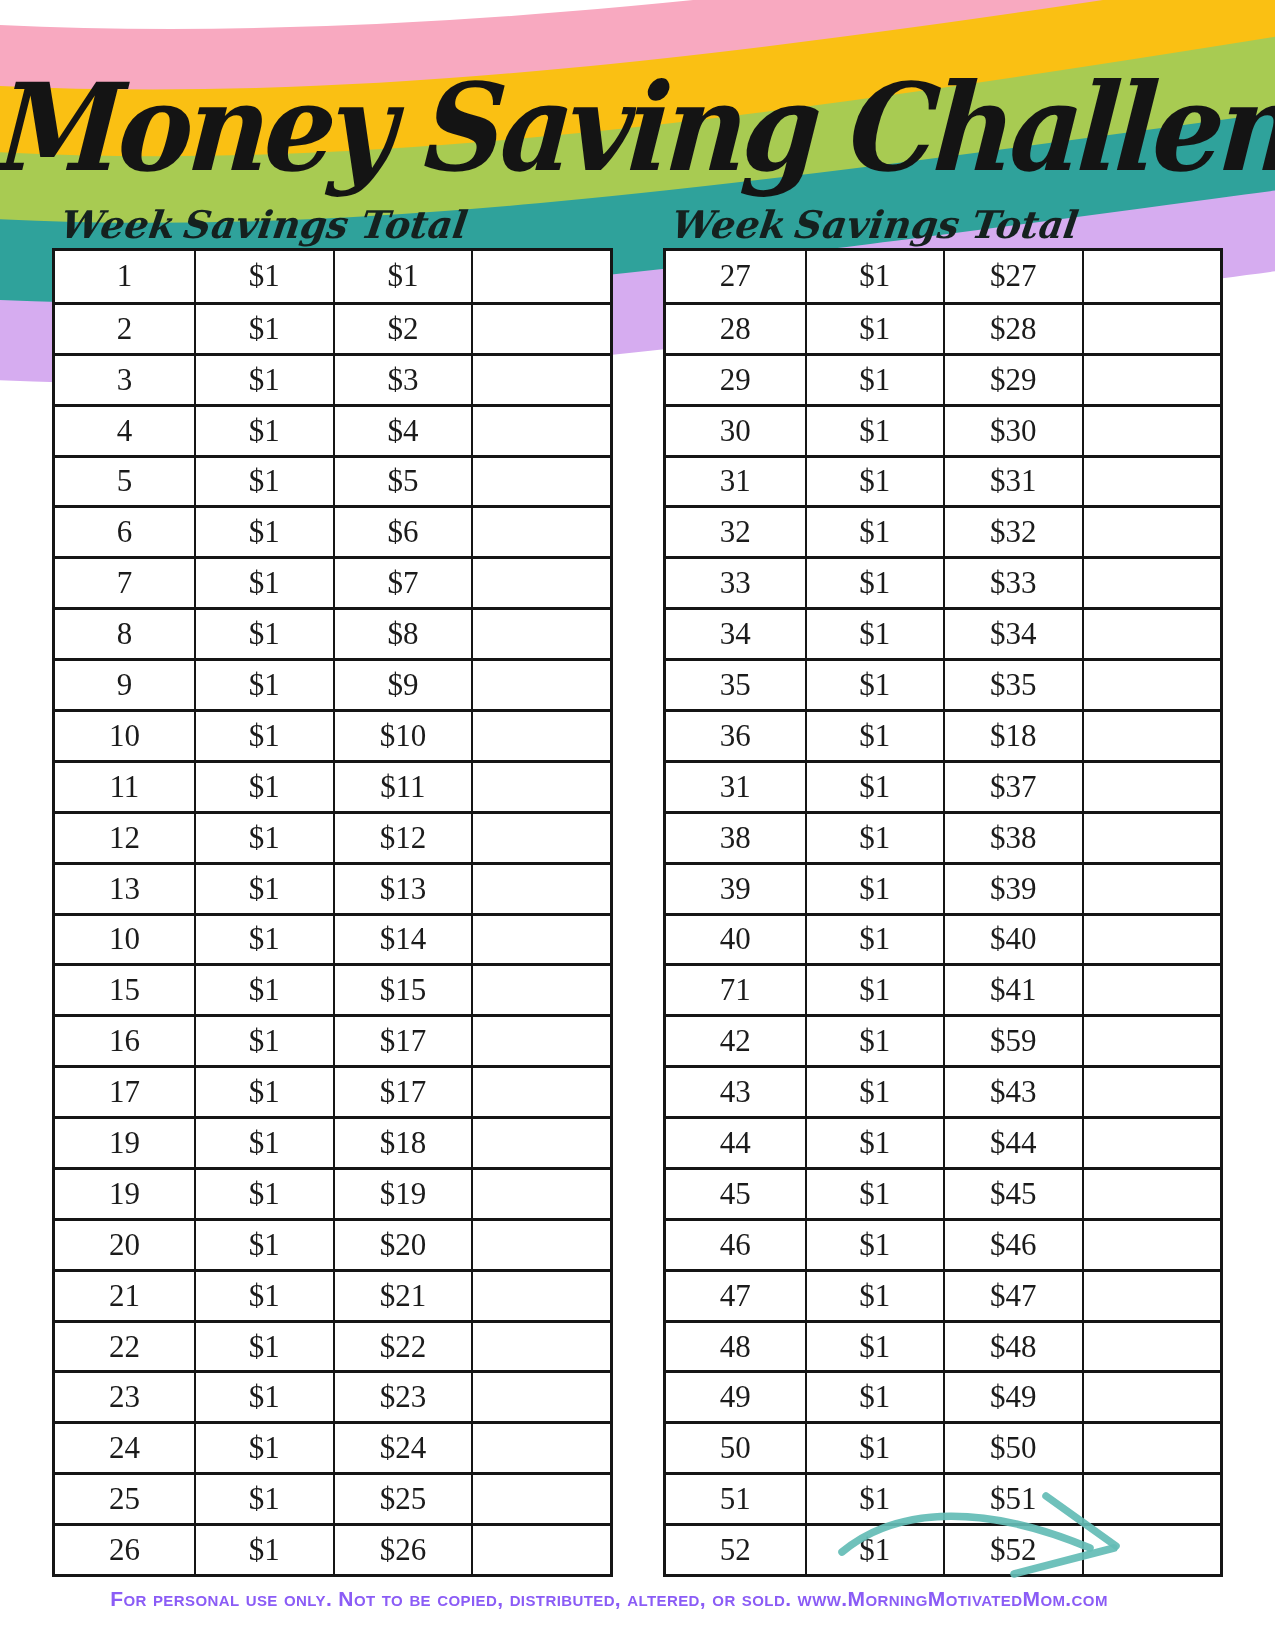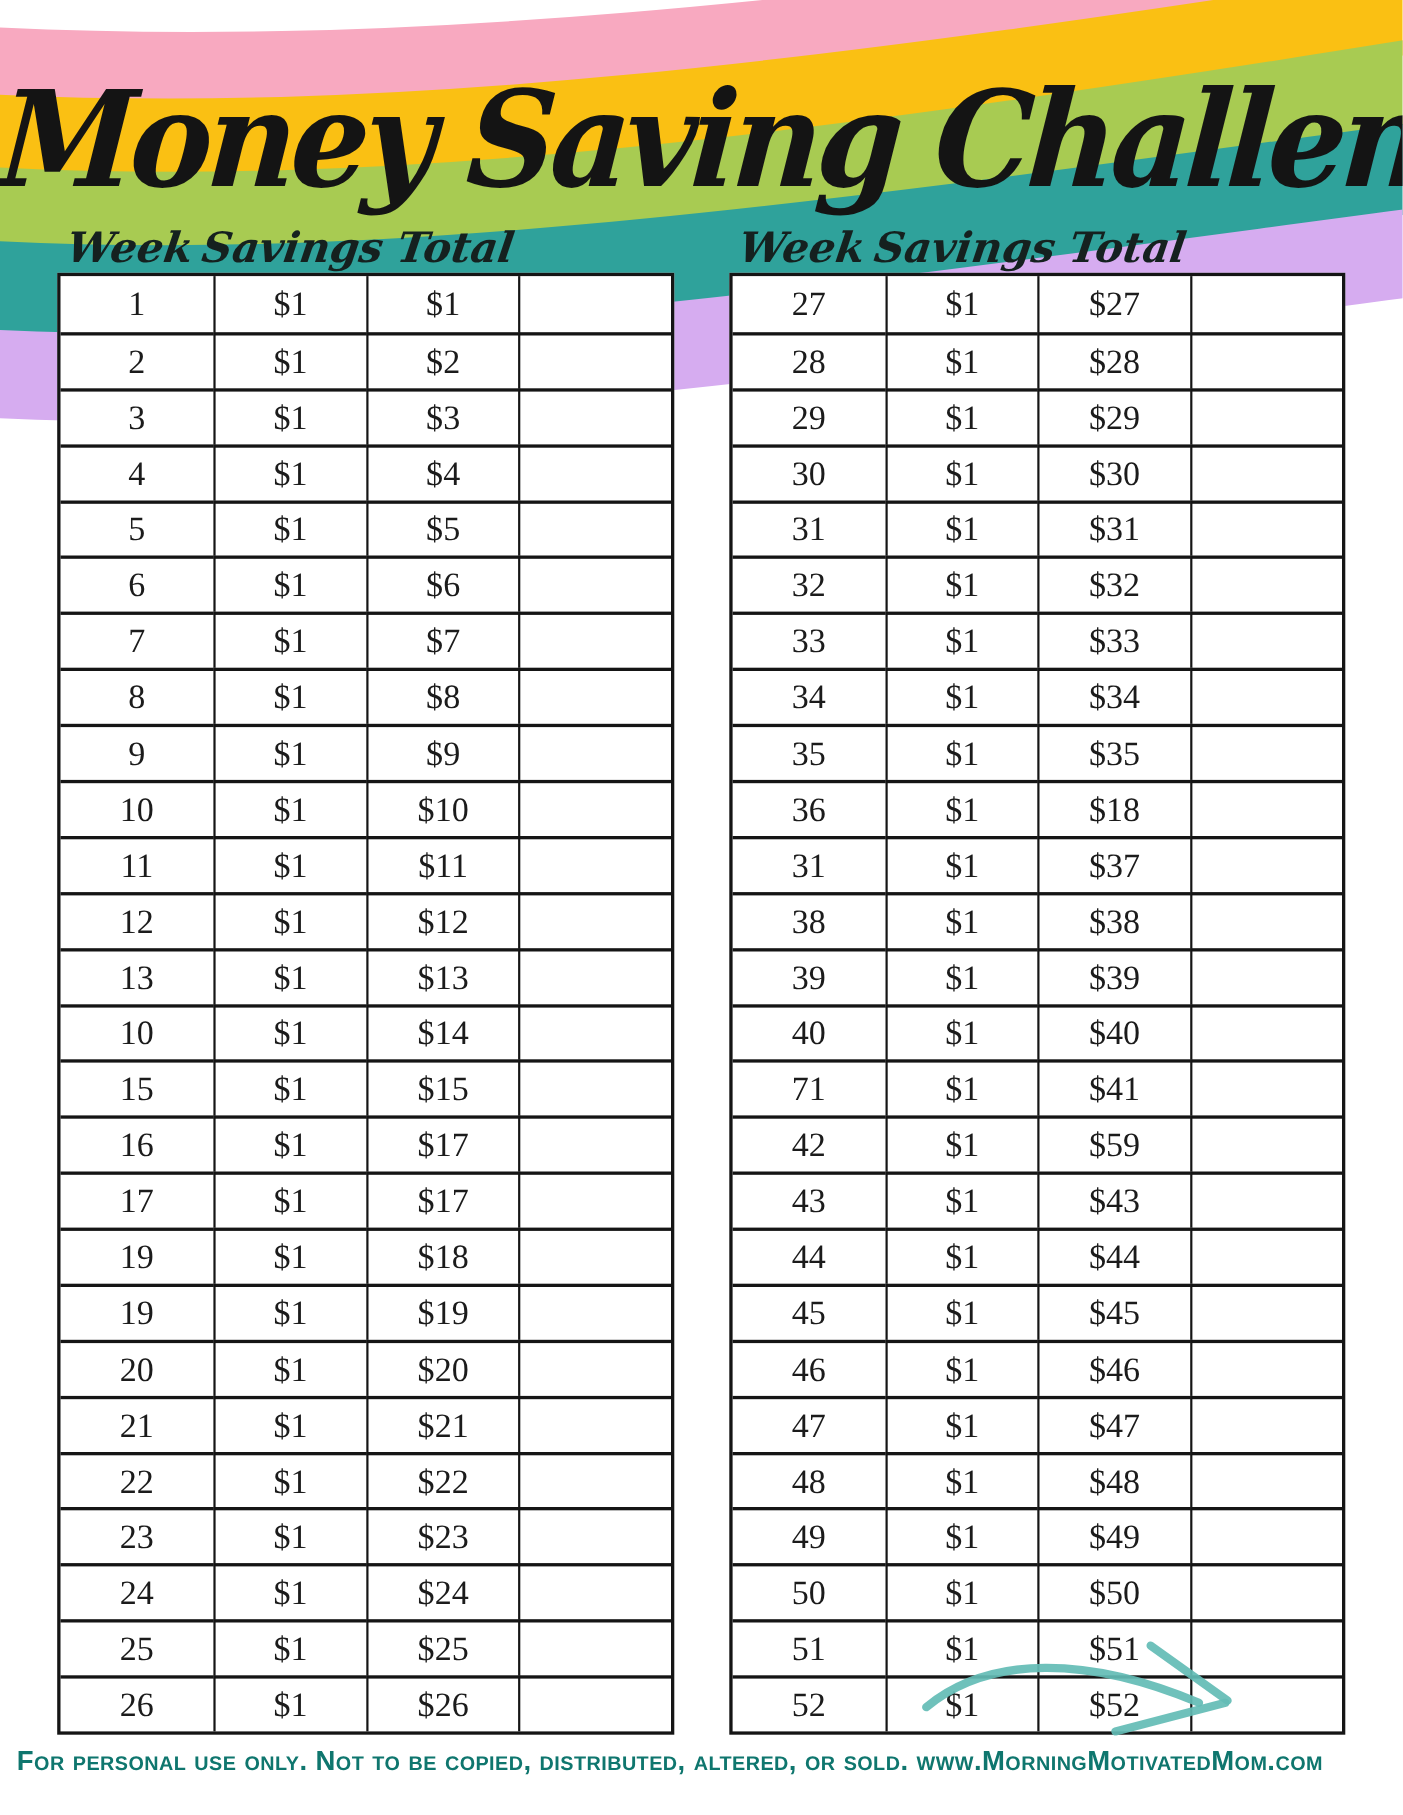--- a/index.html
+++ b/index.html
@@ -89,23 +89,23 @@
     stroke-width: 7.5; stroke-linecap: round; stroke-linejoin: round;
     opacity: 0.92;
   }
 
   .usage-notice {
     position: absolute; top: 1586px; left: 0; width: 1218px;
     text-align: center;
     font-family: "Liberation Sans", sans-serif;
     font-weight: 700;
     font-variant: small-caps;
-    font-size: 25px; line-height: 1.2;
+    font-size: 21px; line-height: 1.2;
     letter-spacing: 0.4px;
-    color: #0f766e;
+    color: #8b5cf6;
     z-index: 2;
     white-space: nowrap;
   }
 </style>
 </head>
 <body style="--pink: #F8A9C0; --yellow: #FAC013; --green: #A8CB52; --teal: #2FA29B; --purple: #D6ACF0; --arrow: #63BCB5; --ink: #151515;">
 
 <svg class="stripes-svg" viewBox="0 0 1275 620" aria-hidden="true">
   <path class="stripe stripe-pink" d="M -40 55  C 350 78,  750 35,  1320 -48"></path>
   <path class="stripe stripe-yellow" d="M -40 122 C 350 145, 750 95,  1320 5"></path>

